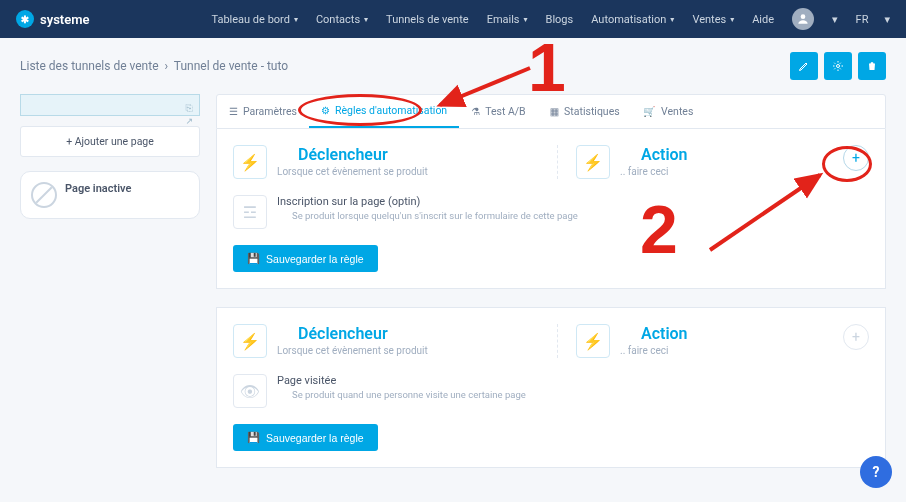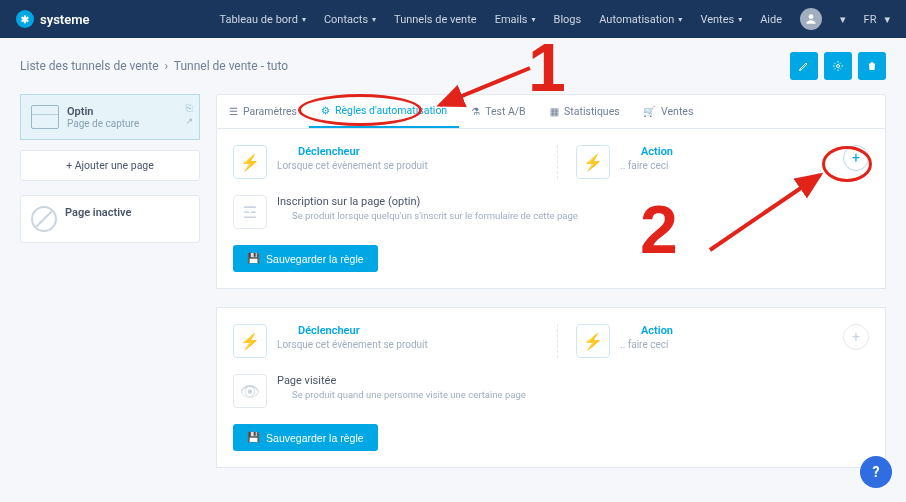--- a/index.html
+++ b/index.html
@@ -4,30 +4,30 @@
 <style>
   * { box-sizing: border-box; margin: 0; padding: 0; }
   body { font-family: -apple-system, BlinkMacSystemFont, "Segoe UI", Roboto, sans-serif; background: #f5f7fa; font-size: 12px; color: #4a5568; width: 906px; height: 502px; overflow: hidden; position: relative; }
   .topbar { background: #1b365d; height: 38px; display: flex; align-items: center; padding: 0 16px; color: #cbd5e0; }
   .logo { display: flex; align-items: center; gap: 6px; font-weight: 600; color: #fff; font-size: 13px; }
   .logo-icon { width: 18px; height: 18px; border-radius: 50%; background: #00a7e5; display: flex; align-items: center; justify-content: center; color: #fff; font-size: 10px; font-weight: bold; }
   .nav { margin-left: auto; display: flex; align-items: center; gap: 18px; font-size: 11px; }
   .nav-item { display: flex; align-items: center; gap: 4px; cursor: pointer; color: #cbd5e0; }
   .nav-item .chev { font-size: 8px; }
   .avatar { width: 22px; height: 22px; border-radius: 50%; background: #a0aec0; display: flex; align-items: center; justify-content: center; }
-  .lang { display: flex; align-items: center; gap: 8px; font-size: 11px; }
+  .lang { display: flex; align-items: center; gap: 16px; font-size: 11px; }
 
   .content { padding: 14px 20px; display: flex; gap: 16px; }
   .breadcrumb { color: #718096; font-size: 12px; }
   .top-row { display: flex; justify-content: space-between; align-items: center; padding: 14px 20px 0; }
   .action-icons { display: flex; gap: 6px; }
   .action-icon { width: 28px; height: 28px; background: #00a7e5; border-radius: 3px; display: flex; align-items: center; justify-content: center; color: #fff; cursor: pointer; }
 
   .left-col { width: 180px; flex-shrink: 0; }
-  .card { background: #fff; border: 1px solid #e2e8f0; border-radius: 3px; }
+  .card { background: #fff; border: 1px solid #e2e8f0; border-radius: 10px; }
   .optin-card { background: #e6f3f9; border: 1px solid #b8dae8; padding: 10px; position: relative; }
   .optin-row { display: flex; align-items: center; gap: 8px; }
   .optin-icon { width: 28px; height: 24px; border: 1.5px solid #9bb8c9; border-radius: 2px; position: relative; }
   .optin-icon::after { content: ""; position: absolute; left: 0; right: 0; top: 0; border-bottom: 1.5px solid #9bb8c9; transform: translateY(8px) rotateX(50deg); }
   .optin-title { font-weight: 600; color: #4a5568; font-size: 11px; }
   .optin-sub { color: #8aa2b2; font-size: 10px; }
   .mini-icons { position: absolute; right: 6px; top: 8px; display: flex; flex-direction: column; gap: 2px; color: #9bb8c9; font-size: 9px; }
   .add-page { margin-top: 10px; background: #fff; border: 1px solid #e2e8f0; border-radius: 3px; padding: 8px; text-align: center; font-size: 10.5px; cursor: pointer; color: #4a5568; }
   .inactive-card { margin-top: 14px; padding: 10px; display: flex; gap: 8px; }
   .forbid-icon { width: 26px; height: 26px; border: 2px solid #cbd5e0; border-radius: 50%; position: relative; flex-shrink: 0; }
@@ -40,21 +40,21 @@
   .tab { padding: 9px 12px; display: flex; align-items: center; gap: 5px; cursor: pointer; color: #718096; }
   .tab.active { color: #00a7e5; border-bottom: 2px solid #00a7e5; }
   .tab .ti { font-size: 10px; }
 
   .rule-block { background: #fff; border: 1px solid #e2e8f0; border-top: none; padding: 16px; margin-bottom: 18px; }
   .rule-row { display: flex; gap: 18px; }
   .rule-side { flex: 1; display: flex; gap: 10px; align-items: flex-start; position: relative; }
   .rule-separator { width: 14px; border-right: 1px dashed #e2e8f0; }
   .rule-icon { width: 34px; height: 34px; border: 1px solid #cfe8f5; border-radius: 4px; display: flex; align-items: center; justify-content: center; color: #00a7e5; font-size: 16px; flex-shrink: 0; }
   .rule-icon.grey { border-color: #e2e8f0; color: #cbd5e0; }
-  .rule-h { font-weight: 600; font-size: 11px; padding-left: 21px; }
+  .rule-h { font-weight: 600; font-size: 16px; padding-left: 21px; }
   .rule-h.blue { color: #00a7e5; }
   .rule-sub { color: #a0aec0; font-size: 10px; margin-top: 2px; }
   .plus-circle { width: 26px; height: 26px; border: 1.5px solid #b5d7e8; border-radius: 50%; display: flex; align-items: center; justify-content: center; color: #00a7e5; font-size: 14px; cursor: pointer; margin-left: auto; }
   .plus-circle.grey { border-color: #e2e8f0; color: #cbd5e0; }
   .rule-event { display: flex; gap: 10px; align-items: flex-start; margin-top: 16px; }
   .event-title { font-weight: 400; font-size: 11px; color: #4a5568; }
   .event-sub { color: #a0aec0; font-size: 9.5px; margin-top: 2px; max-width: 300px; margin-left: 15px; }
   .save-btn { margin-top: 16px; background: #00a7e5; color: #fff; padding: 7px 14px; border-radius: 3px; border: none; font-size: 10.5px; cursor: pointer; display: inline-flex; align-items: center; gap: 6px; }
 
   .anno-ellipse { position: absolute; border: 3px solid #e2231a; border-radius: 50%; pointer-events: none; }
@@ -136,27 +136,20 @@
         <svg width="12" height="12" viewBox="0 0 24 24" fill="#fff">
           <path d="M6 7h12l-1 13H7L6 7zm3 0a3 3 0 016 0"></path>
         </svg>
       </div>
   </div>
 </div>
 
 <div class="content">
   <div class="left-col">
     <div class="optin-card">
-      <div class="optin-row">
-        <div class="optin-icon"></div>
-        <div>
-          <div class="optin-title">Optin</div>
-          <div class="optin-sub">Page de capture</div>
-        </div>
-      </div>
       <div class="mini-icons">
         <span>⎘</span>
         <span>↗</span>
       </div>
     </div>
     <div class="add-page">+  Ajouter une page</div>
     <div class="inactive-card card">
       <div class="forbid-icon"></div>
       <div>
         <div class="inactive-title">Page inactive</div>

